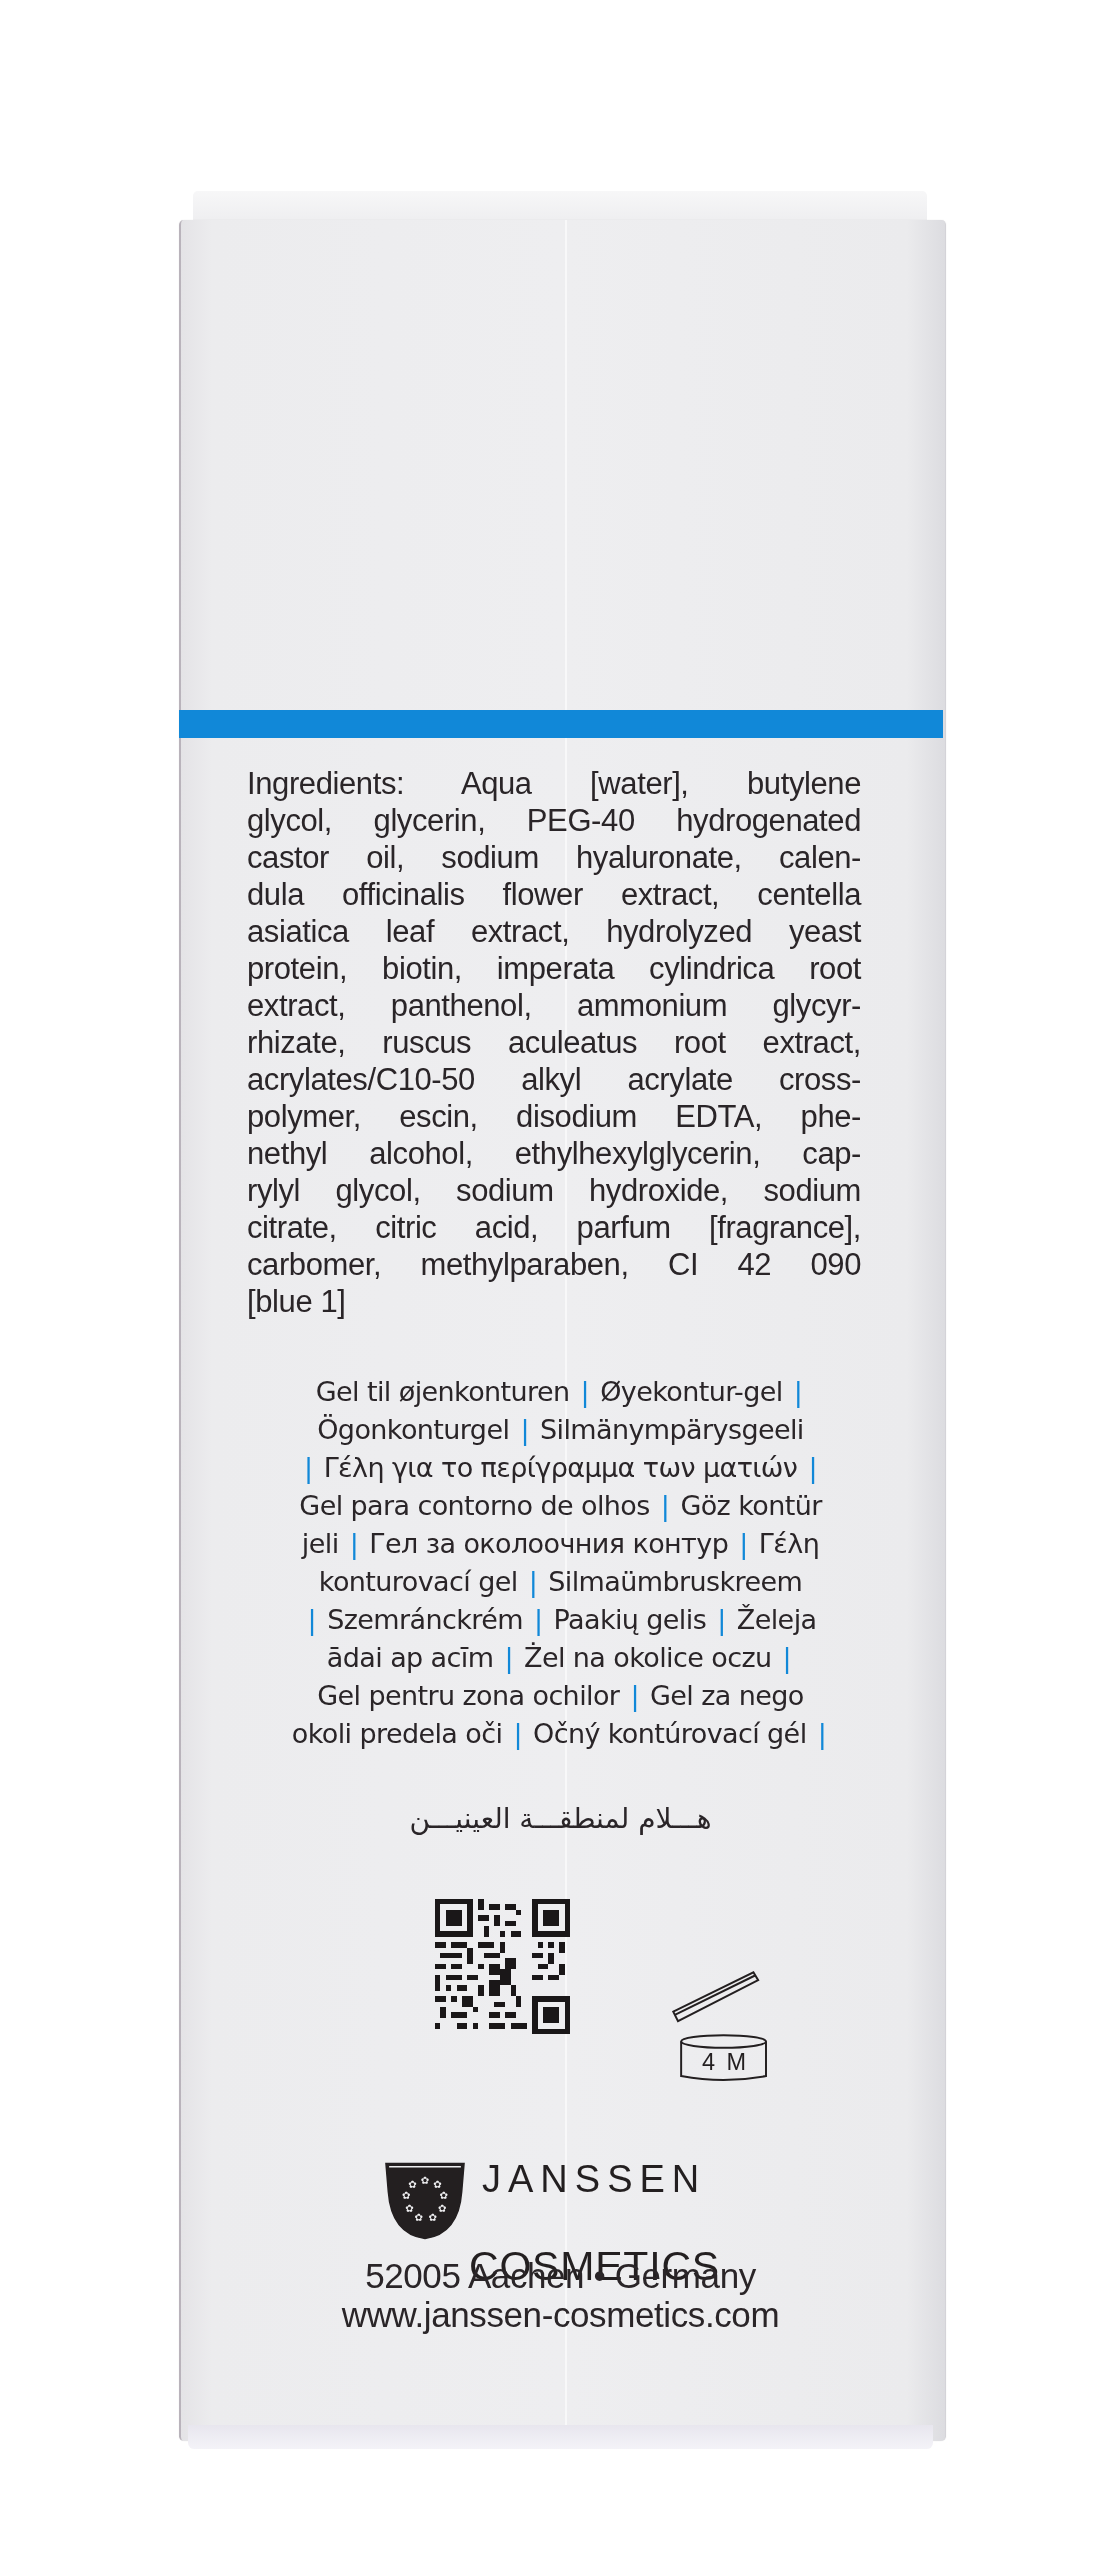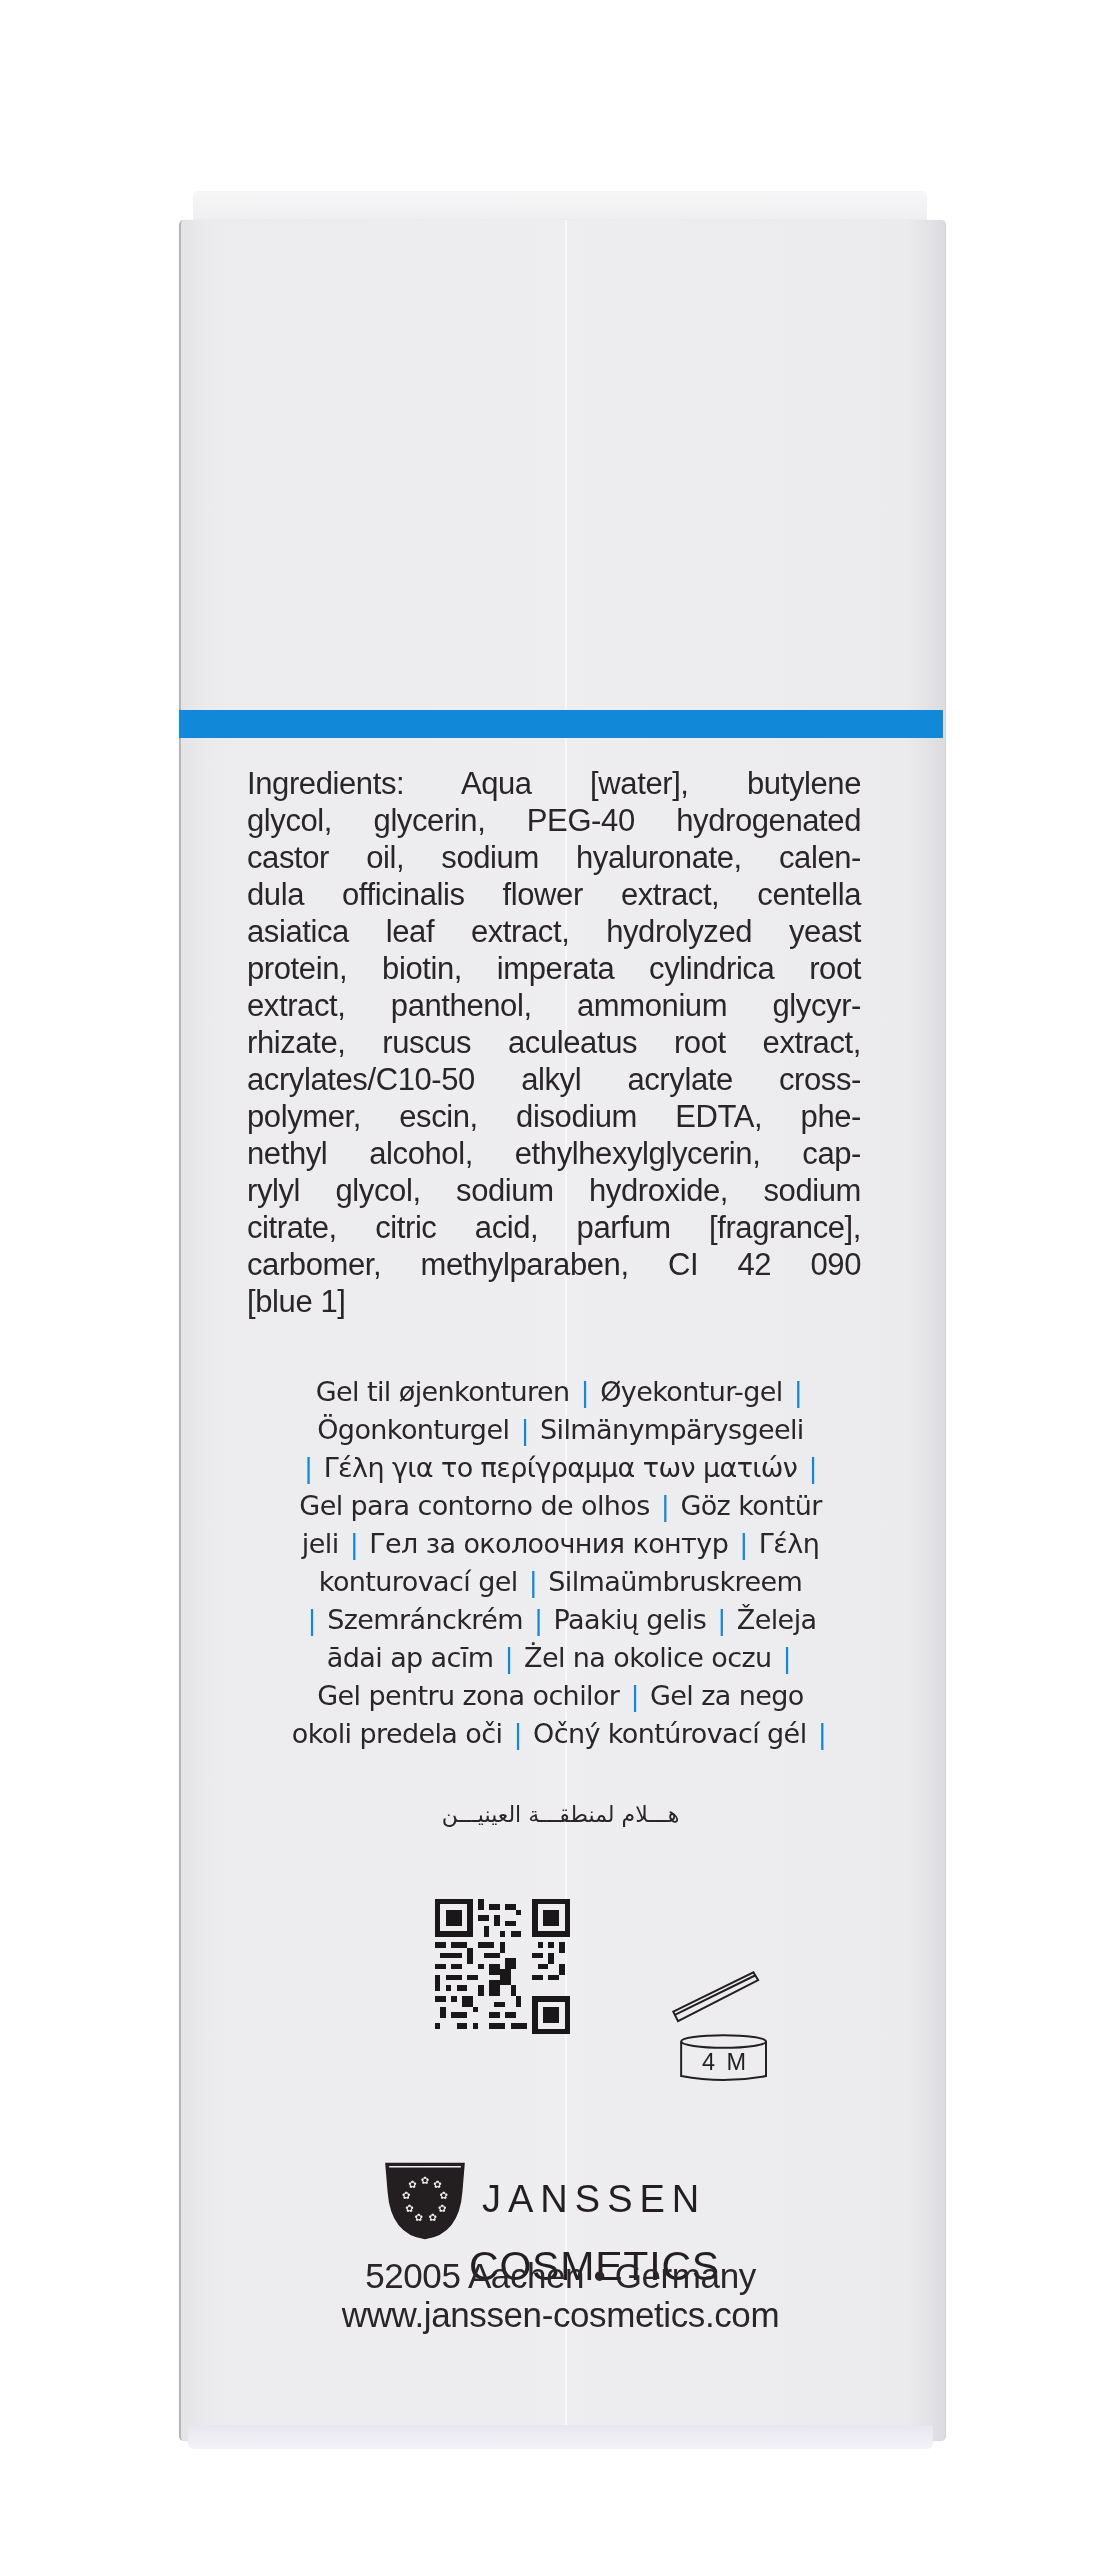--- a/index.html
+++ b/index.html
@@ -8,26 +8,26 @@
   .box { position:absolute; left:179px; top:220px; width:764px; height:2221px; background:linear-gradient(90deg,#e4e3e6 0%, #ececee 4%, #eeeef0 50%, #ebebed 95%, #dcdce0 100%); border-left:2.4px solid #b9b3bb; border-right:1.6px solid #d4d3d8; border-radius:4.7px; box-shadow:0 0 1.6px rgba(0,0,0,0.08); }
   .box-bottom { position:absolute; left:188px; top:2425px; width:745px; height:23.5px; background:linear-gradient(#e8e6ee,#f4f3f8); border-radius:0 0 6.3px 6.3px; }
   .seam { position:absolute; left:565px; top:220px; width:1.6px; height:2221px; background:rgba(255,255,255,0.6); }
   .blue-band { position:absolute; left:179px; top:710px; width:764px; height:28px; background:#1188d8; }
   .ingredients { position:absolute; left:247px; top:765px; width:614px; font-size:31px; line-height:37px; color:#2a2528; text-align:justify; letter-spacing:-0.4px; }
   .ingredients .line { display:block; text-align:justify; text-align-last:justify; white-space:nowrap; }
   .ingredients .line.last { text-align-last:left; }
   .multilang { position:absolute; left:235px; top:1373px; width:651px; font-family:"DejaVu Sans", sans-serif; font-size:27px; line-height:38px; color:#2a2528; text-align:center; letter-spacing:-0.6px; }
   .multilang .row { display:block; white-space:nowrap; }
   .sep { color:#1188d8; font-weight:normal; margin:0 3.1px; }
-  .arabic { position:absolute; left:235px; top:1802px; width:651px; text-align:center; font-family:"DejaVu Sans", sans-serif; font-size:22px; color:#2a2528; direction:rtl; }
+  .arabic { position:absolute; left:235px; top:1802px; width:651px; text-align:center; font-family:"DejaVu Sans", sans-serif; font-size:28px; color:#2a2528; direction:rtl; }
   .qr { position:absolute; left:434px; top:1899px; width:137px; height:135px; }
   .pao { position:absolute; left:667px; top:1966px; width:110px; height:118px; }
   .logo { position:absolute; left:384px; top:2162px; width:361px; height:86px; }
   .shield { position:absolute; left:0; top:0; width:82px; height:78px; }
-  .brand-1 { position:absolute; left:98px; top:-3.1px; font-size:38px; letter-spacing:7px; color:#231f20; line-height:41px;margin-top:20px; }
+  .brand-1 { position:absolute; left:98px; top:-3.1px; font-size:38px; letter-spacing:7px; color:#231f20; line-height:41px; }
   .brand-2 { position:absolute; left:85px; top:38px; font-size:41px; letter-spacing:0.8px; color:#231f20; line-height:44px;margin-top:44px; }
   .address { position:absolute; left:235px; top:2256px; width:651px; text-align:center; font-size:35px; line-height:39px; color:#2a2528; letter-spacing:-0.4px; }
   .address .row { display:block; white-space:nowrap; }
 </style>
 </head>
 <body>
 
 <div class="box-top-flap"></div>
 <div class="box"></div>
 <div class="seam"></div>

